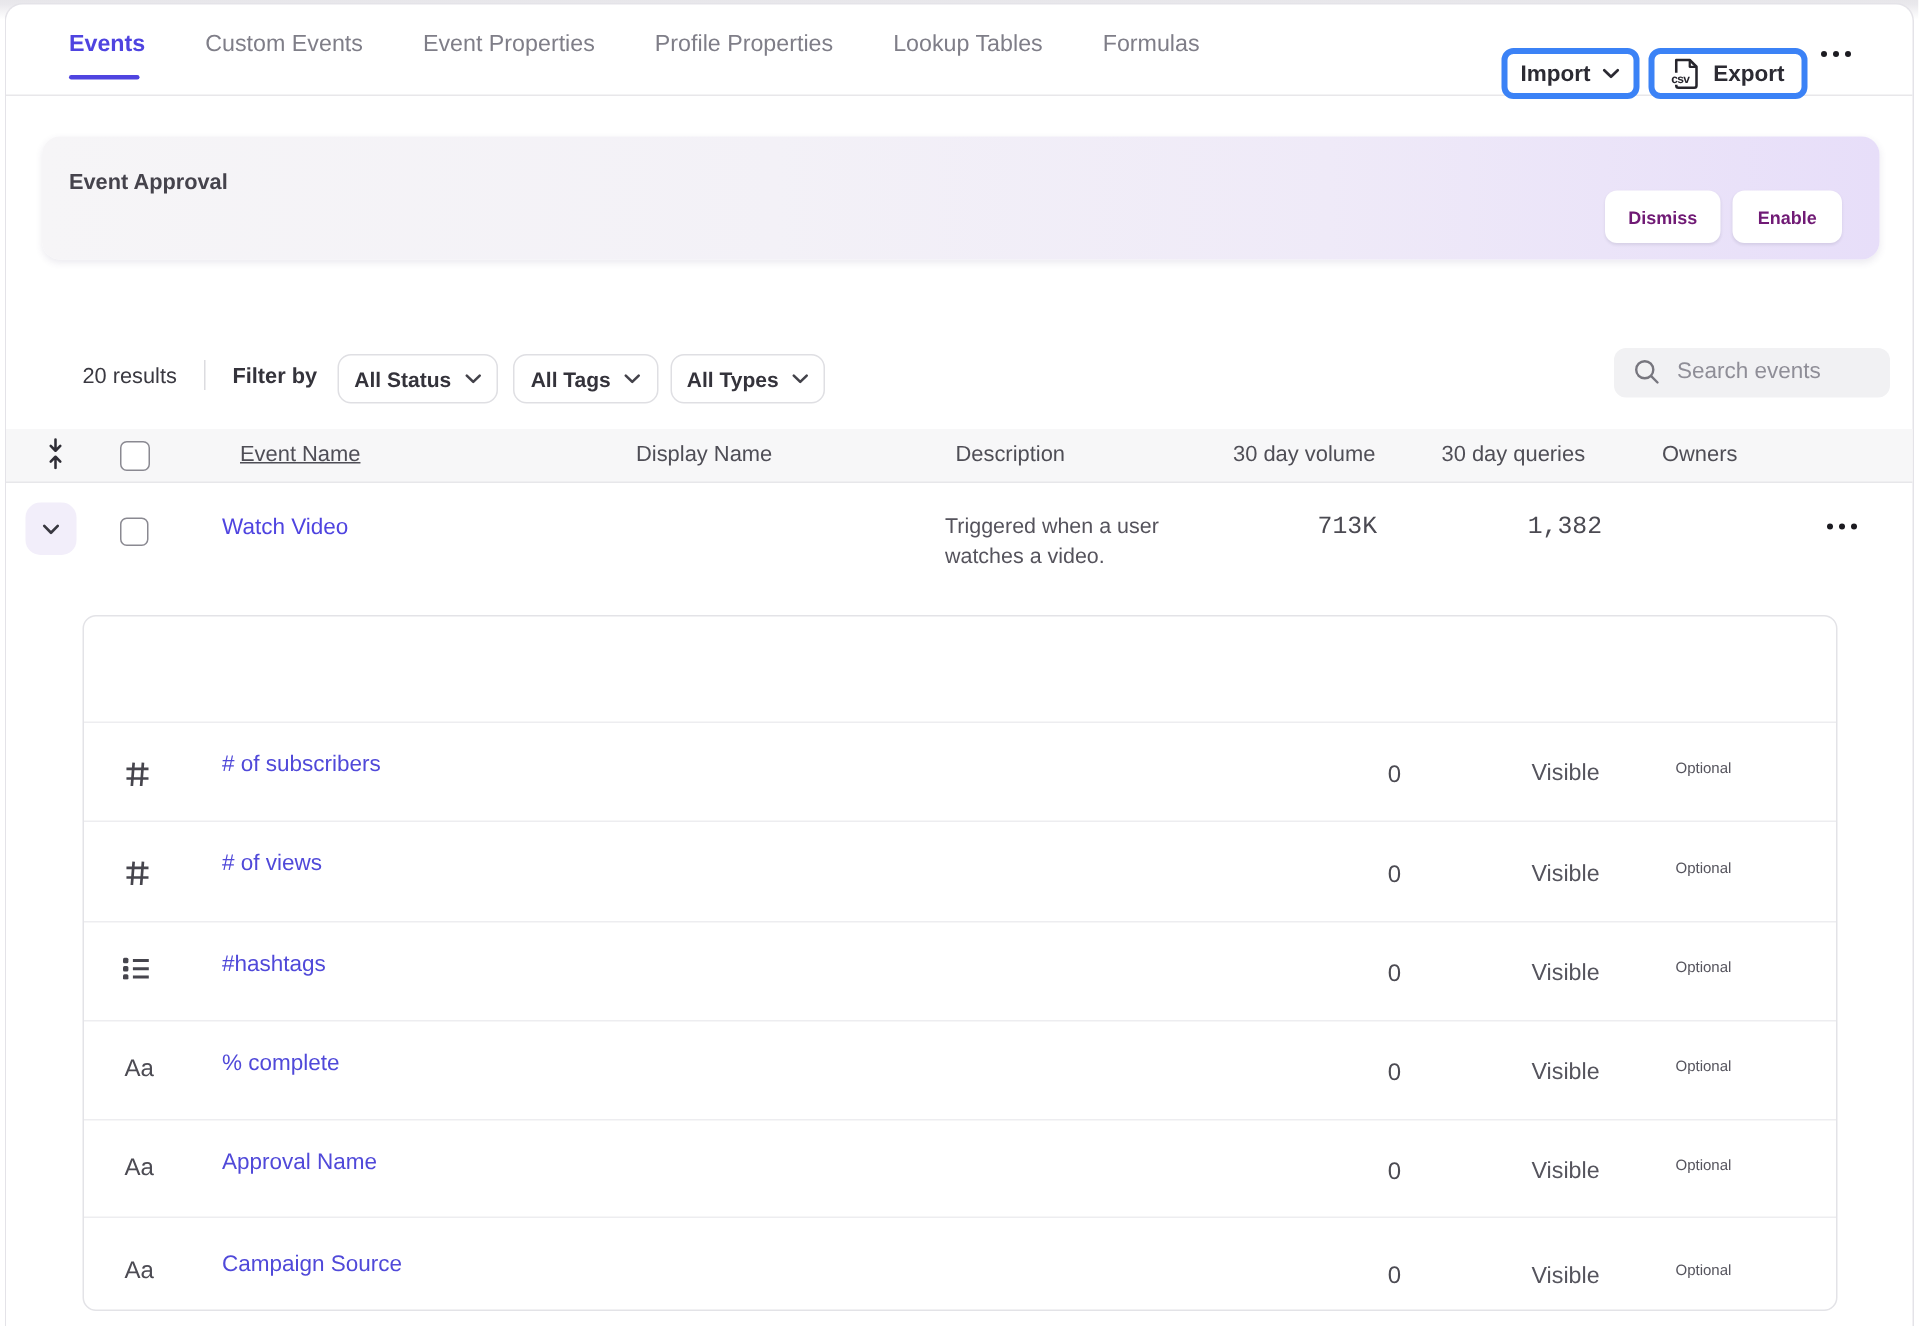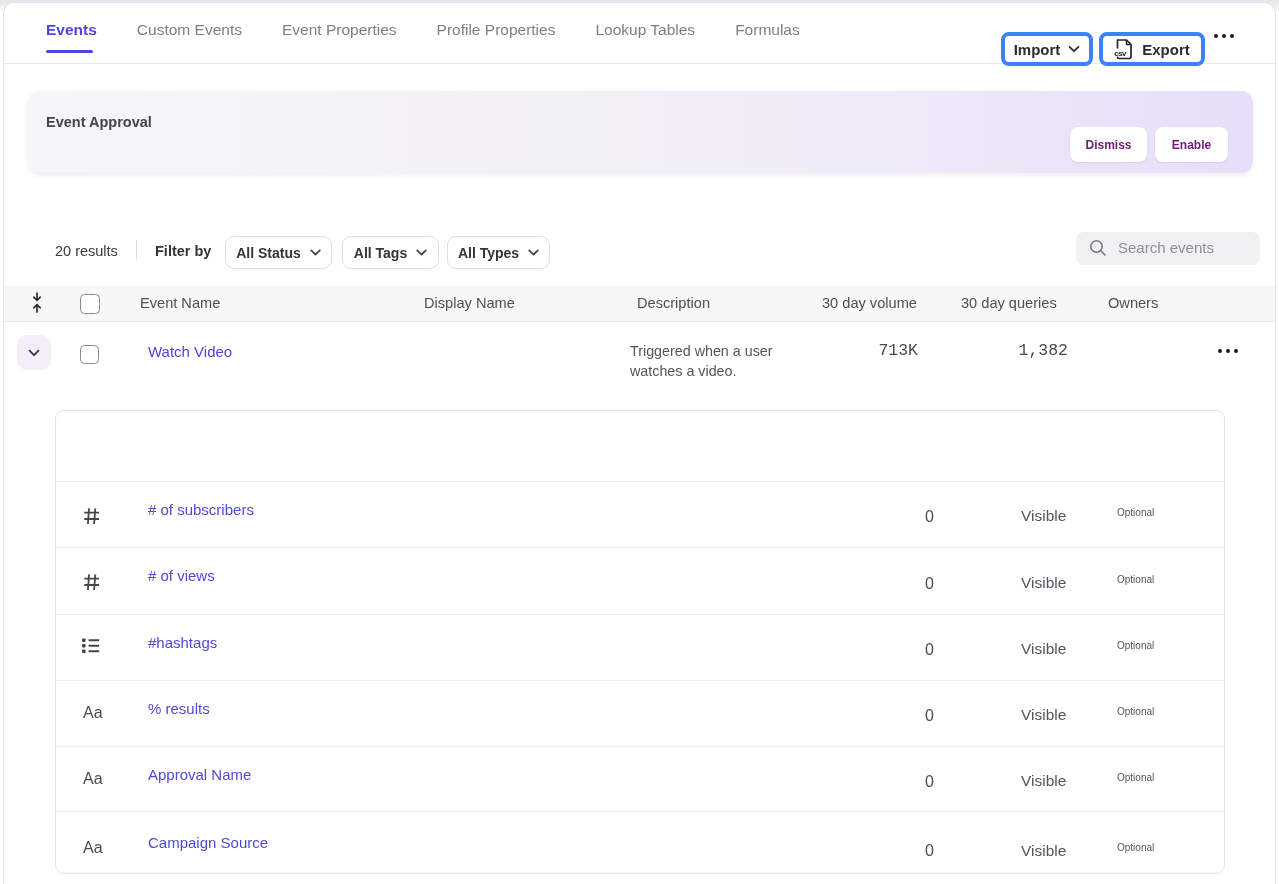--- a/index.html
+++ b/index.html
@@ -126,21 +126,21 @@
       </svg>
     <div class="ph">Search events</div>
   </div>
 
   <div class="thead"></div>
   <svg class="abs" style="left:31px; top:291.5px;" width="12" height="21" viewBox="0 0 12 21">
     <path d="M6 1 V8 M2.8 5.2 L6 8.5 L9.2 5.2" fill="none" stroke="#2f2e36" stroke-width="1.7" stroke-linecap="round" stroke-linejoin="round"></path>
     <path d="M6 20 V13 M2.8 15.8 L6 12.5 L9.2 15.8" fill="none" stroke="#2f2e36" stroke-width="1.7" stroke-linecap="round" stroke-linejoin="round"></path>
   </svg>
   <div class="cb" style="left:80px; top:294px;"></div>
-  <div class="th" style="left:140px;">Event Name</div>
+  <div class="th" style="left:160px;text-decoration:underline;">Event Name</div>
   <div class="th" style="left:424px;">Display Name</div>
   <div class="th" style="left:637px;">Description</div>
   <div class="th" style="left:822px;">30 day volume</div>
   <div class="th" style="left:961px;">30 day queries</div>
   <div class="th" style="left:1108px;">Owners</div>
 
   <div class="expbtn">
     <svg width="12" height="8" viewBox="0 0 12 8">
         <path d="M1.5 1.6 L6 6.2 L10.5 1.6" fill="none" stroke="#38373f" stroke-width="1.8" stroke-linecap="round" stroke-linejoin="round"></path>
       </svg>
@@ -183,21 +183,21 @@
         <rect x="0" y="11.5" width="3.6" height="3.6" rx="1" fill="#46454d"></rect>
         <path d="M6.6 2.3 H17.2 M6.6 7.8 H17.2 M6.6 13.3 H17.2" stroke="#46454d" stroke-width="2"></path>
       </svg>
       <div class="pname" style="top:19px;">#hashtags</div>
       <div class="pzero" style="top:25.5px;">0</div>
       <div class="pvis" style="top:25px;">Visible</div>
       <div class="popt" style="top:25px;">Optional</div>
     </div>
     <div class="prow" style="top:270px; height:66px;">
       <div class="picon" style="top:23px; font-size:16px;">Aa</div>
-      <div class="pname" style="top:19px;">% results</div>
+      <div class="pname" style="top:19px;">% complete</div>
       <div class="pzero" style="top:25.5px;">0</div>
       <div class="pvis" style="top:25px;">Visible</div>
       <div class="popt" style="top:25px;">Optional</div>
     </div>
     <div class="prow" style="top:336px; height:65px;">
       <div class="picon" style="top:23px; font-size:16px;">Aa</div>
       <div class="pname" style="top:19px;">Approval Name</div>
       <div class="pzero" style="top:25.5px;">0</div>
       <div class="pvis" style="top:25px;">Visible</div>
       <div class="popt" style="top:25px;">Optional</div>

